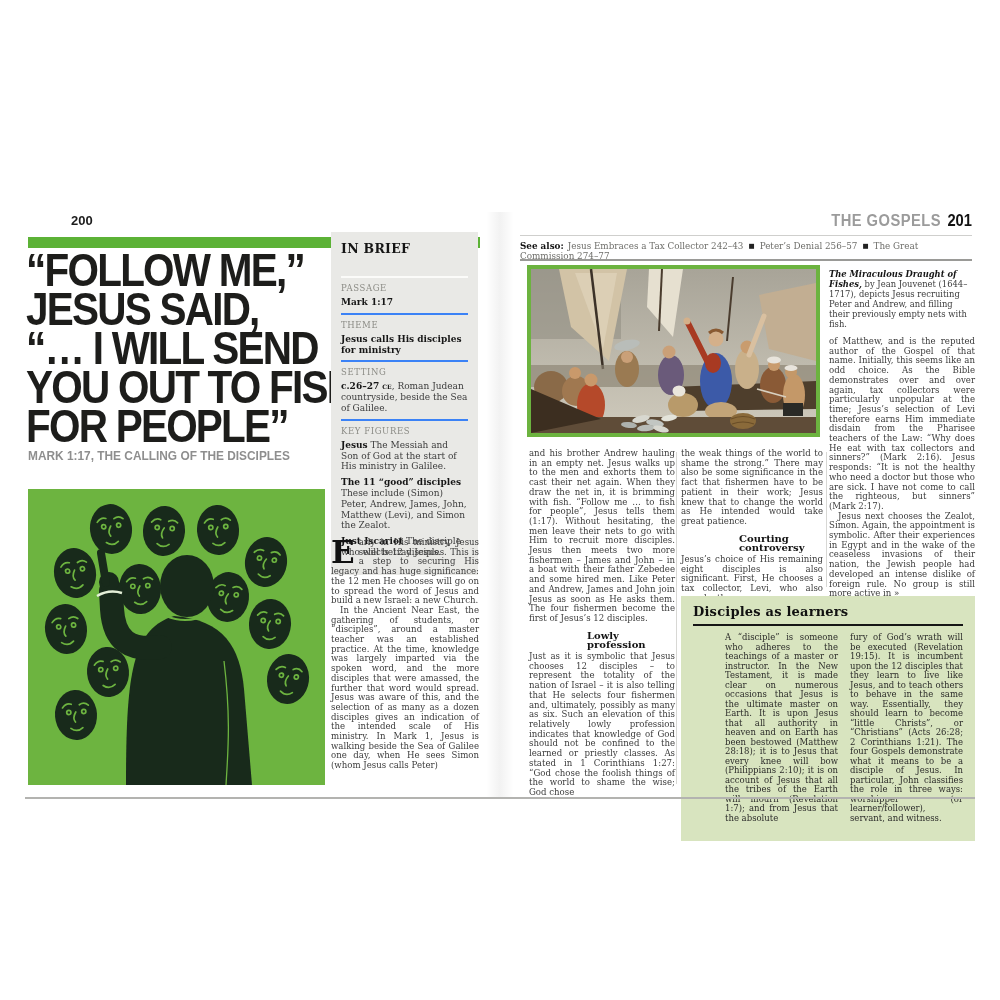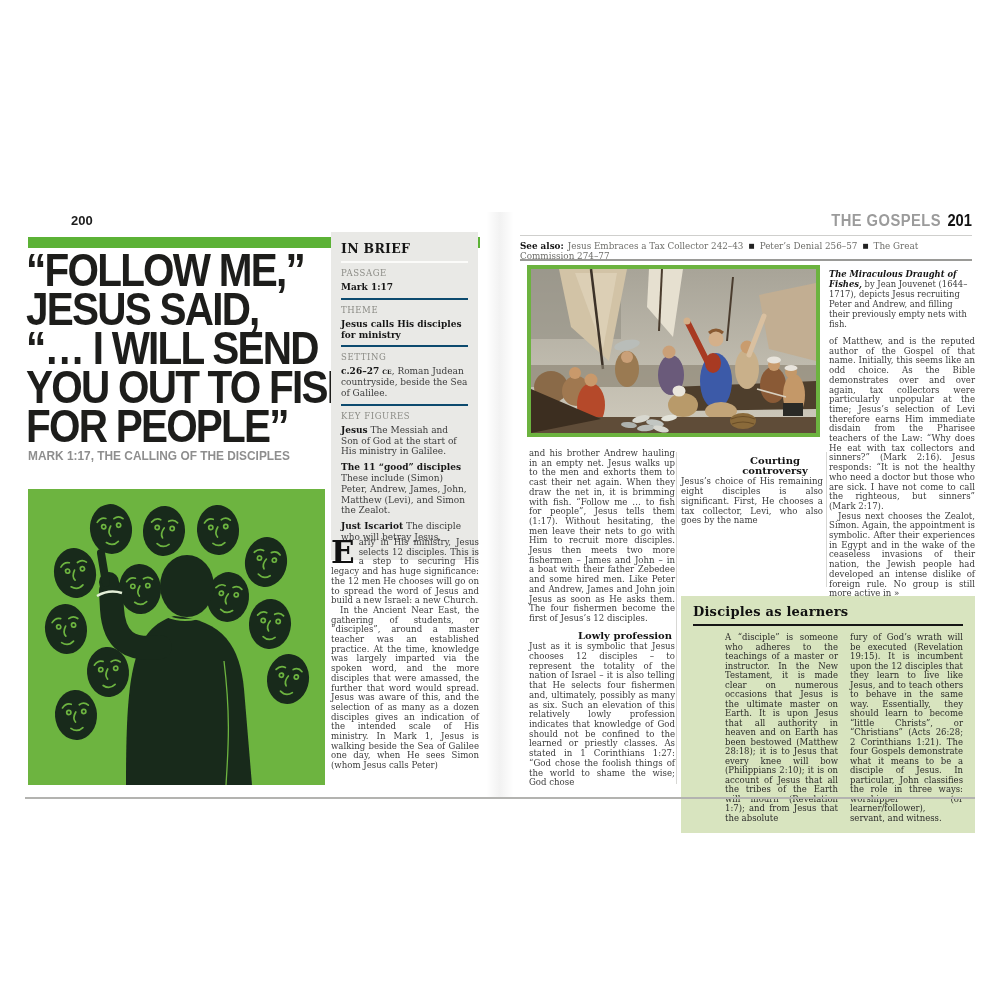--- a/index.html
+++ b/index.html
@@ -32,37 +32,37 @@
   
   .green-band{left:28px;top:237px;width:452px;height:11px;background:var(--accent_green);}
   .headline{left:26px;top:251px;width:560px;color:#1d1d1b;font-weight:900;font-size:46px;line-height:39px;
             letter-spacing:-2px;transform:scaleX(0.88);transform-origin:left top;}
   .attribution{left:28px;top:449px;width:470px;color:#8e8e8e;font-weight:bold;font-size:12.5px;
                letter-spacing:0;transform:scaleX(0.95);transform-origin:left top;}
 
   
   .in-brief{left:331px;top:232px;width:147px;background:#e9e9e6;padding:9px 10px 12px 10px;}
   .in-brief h3{font-family:"DejaVu Serif",serif;font-size:12.5px;color:#151515;letter-spacing:0.3px;
-               border-bottom:2px solid #fbfbf9;padding-bottom:5px;margin-bottom:5px;}
+               border-bottom:2px solid #fbfbf9;padding-bottom:20px;margin-bottom:5px;}
   .ib-label{font-family:"DejaVu Serif",serif;font-size:8.5px;color:var(--label_gray);letter-spacing:0.6px;margin-top:2px;}
   .ib-text{font-family:"DejaVu Serif",serif;font-size:9px;line-height:10.8px;color:var(--body_text);margin-top:4px;}
-  .ib-sect{border-bottom:2px solid #0c4a6e;padding-bottom:5px;margin-bottom:5px;}
+  .ib-sect{border-bottom:2px solid #3b82f6;padding-bottom:5px;margin-bottom:5px;}
   .ib-sect.last{border-bottom:none;margin-bottom:0;}
   .ib-b{font-weight:bold;color:#161616;}
   .ib-sc{font-weight:bold;color:#161616;font-variant:small-caps;}
   .ib-para{margin-top:5px;}
 
   
   .bodycol{font-family:"DejaVu Serif",serif;font-size:8.6px;line-height:9.7px;color:var(--body_text);
            text-align:justify;}
   .bodycol p.ind{text-indent:9px;}
   .dropcap{float:left;font-family:"DejaVu Serif",serif;font-weight:bold;font-size:31px;line-height:26px;
            color:#121212;padding:1px 4px 0 0;}
   .subhead{font-family:"DejaVu Serif",serif;font-weight:bold;font-size:10px;color:#131313;
-           margin:7px 0 2px 0;text-align:center;padding-left:46px;}
+           margin:7px 0 2px 12px;text-align:left;padding-left:46px;}
   .leftcol{left:331px;top:538px;width:148px;}
   .col1{left:529px;top:449px;width:146px;}
   .col2{left:681px;top:449px;width:142px;}
   .col3{left:829px;top:337px;width:146px;}
   .vrule1{left:676px;top:452px;width:1px;height:332px;background:#d8d8d5;}
   .vrule2{left:826px;top:452px;width:1px;height:135px;background:#d8d8d5;}
 
   
   .rule-thin{left:520px;top:235px;width:452px;height:1px;background:#cfcfcd;}
   .rule-dark{left:520px;top:259px;width:452px;height:2px;background:#9a9a97;}
@@ -70,21 +70,21 @@
   .see-also .lbl{font-weight:bold;color:#111;margin-right:4px;}
   .see-also .sq{color:#222;font-size:6.5px;margin:0 5px;position:relative;top:-1px;}
 
   
   .painting{left:527px;top:265px;width:293px;height:172px;border:4px solid #6cb33f;background:#b9b5aa;}
   .caption{left:829px;top:269px;width:146px;font-family:"DejaVu Serif",serif;font-size:8.4px;
            line-height:10px;color:var(--body_text);text-align:left;}
   .caption .cap-title{font-weight:bold;font-style:italic;color:#161616;}
 
   
-  .greenbox{left:681px;top:596px;width:294px;background:var(--box_green);padding:8px 12px 10px 12px;}
+  .greenbox{left:681px;top:596px;width:294px;background:var(--box_green);padding:8px 12px 18px 12px;}
   .greenbox h3{font-family:"DejaVu Serif",serif;font-size:13px;color:#111;letter-spacing:0.2px;
                border-bottom:2px solid #161616;padding-bottom:5px;margin-bottom:7px;}
   .gb-cols{display:flex;gap:12px;margin-left:32px;}
   .gb-col{width:129px;font-family:"DejaVu Serif",serif;font-size:8.5px;line-height:9.5px;
           color:#2c2c2a;text-align:justify;}
 
   
   .illus{left:28px;top:489px;width:297px;height:296px;}
   .illus svg{display:block;}
 </style>
@@ -259,20 +259,21 @@
   <span class="cap-title">The Miraculous Draught of Fishes,</span><span> by Jean Jouvenet (1644–1717), depicts Jesus recruiting Peter and Andrew, and filling their previously empty nets with fish.</span>
 </div>
 
 <div class="abs bodycol col1">
   <p>and his brother Andrew hauling in an empty net. Jesus walks up to the men and exhorts them to cast their net again. When they draw the net in, it is brimming with fish. “Follow me … to fish for people”, Jesus tells them (1:17). Without hesitating, the men leave their nets to go with Him to recruit more disciples. Jesus then meets two more fishermen – James and John – in a boat with their father Zebedee and some hired men. Like Peter and Andrew, James and John join Jesus as soon as He asks them. The four fishermen become the first of Jesus’s 12 disciples.</p>
   <div class="subhead">Lowly profession</div>
   <p>Just as it is symbolic that Jesus chooses 12 disciples – to represent the totality of the nation of Israel – it is also telling that He selects four fishermen and, ultimately, possibly as many as six. Such an elevation of this relatively lowly profession indicates that knowledge of God should not be confined to the learned or priestly classes. As stated in 1 Corinthians 1:27: “God chose the foolish things of the world to shame the wise; God chose</p>
 </div>
 <div class="abs vrule1"></div>
 <div class="abs bodycol col2">
+  <p>the weak things of the world to shame the strong.” There may also be some significance in the fact that fishermen have to be patient in their work; Jesus knew that to change the world as He intended would take great patience.</p>
   <div class="subhead">Courting controversy</div>
   <p>Jesus’s choice of His remaining eight disciples is also significant. First, He chooses a tax collector, Levi, who also goes by the name</p>
 </div>
 <div class="abs vrule2"></div>
 <div class="abs bodycol col3">
   <p>of Matthew, and is the reputed author of the Gospel of that name. Initially, this seems like an odd choice. As the Bible demonstrates over and over again, tax collectors were particularly unpopular at the time; Jesus’s selection of Levi therefore earns Him immediate disdain from the Pharisee teachers of the Law: “Why does He eat with tax collectors and sinners?” (Mark 2:16). Jesus responds: “It is not the healthy who need a doctor but those who are sick. I have not come to call the righteous, but sinners” (Mark 2:17).</p>
   <p class="ind">Jesus next chooses the Zealot, Simon. Again, the appointment is symbolic. After their experiences in Egypt and in the wake of the ceaseless invasions of their nation, the Jewish people had developed an intense dislike of foreign rule. No group is still more active in »</p>
 </div>
 
 <div class="abs greenbox">

